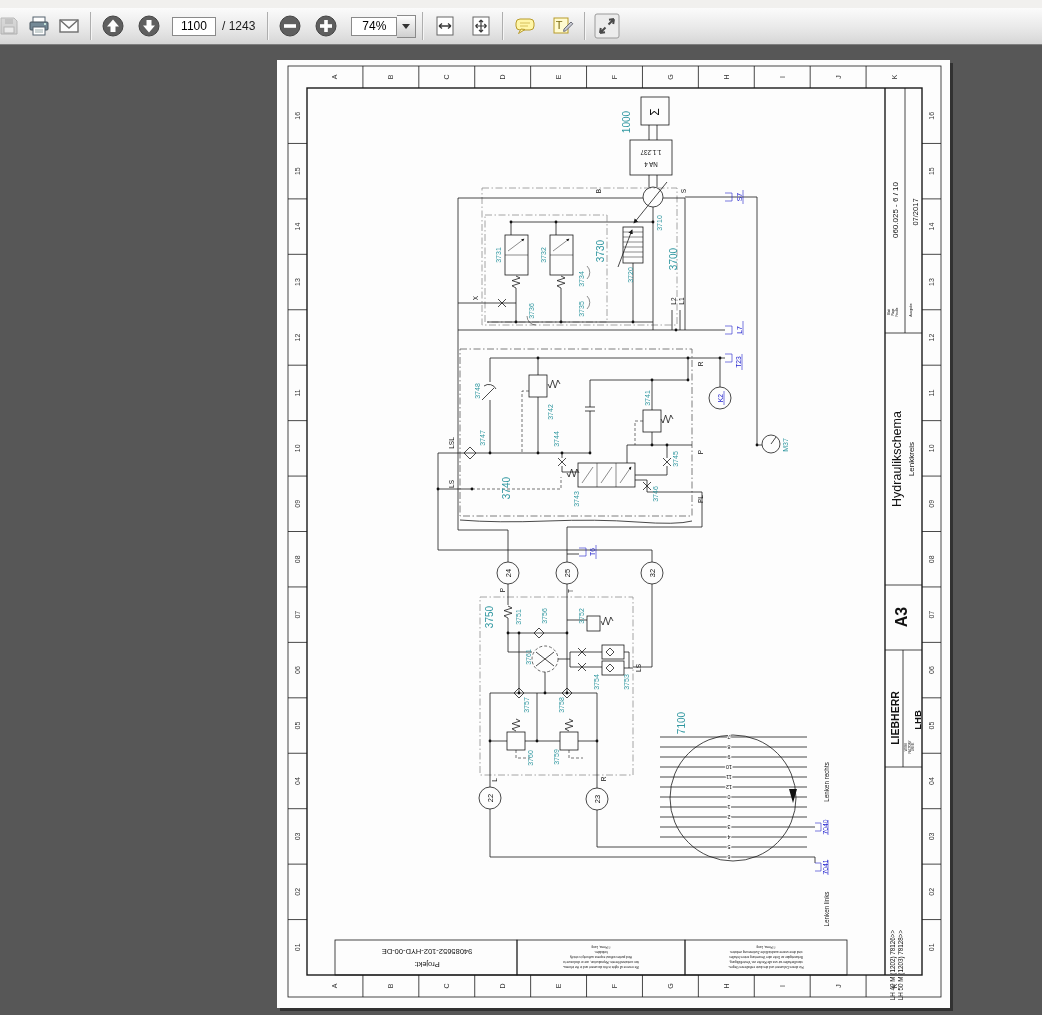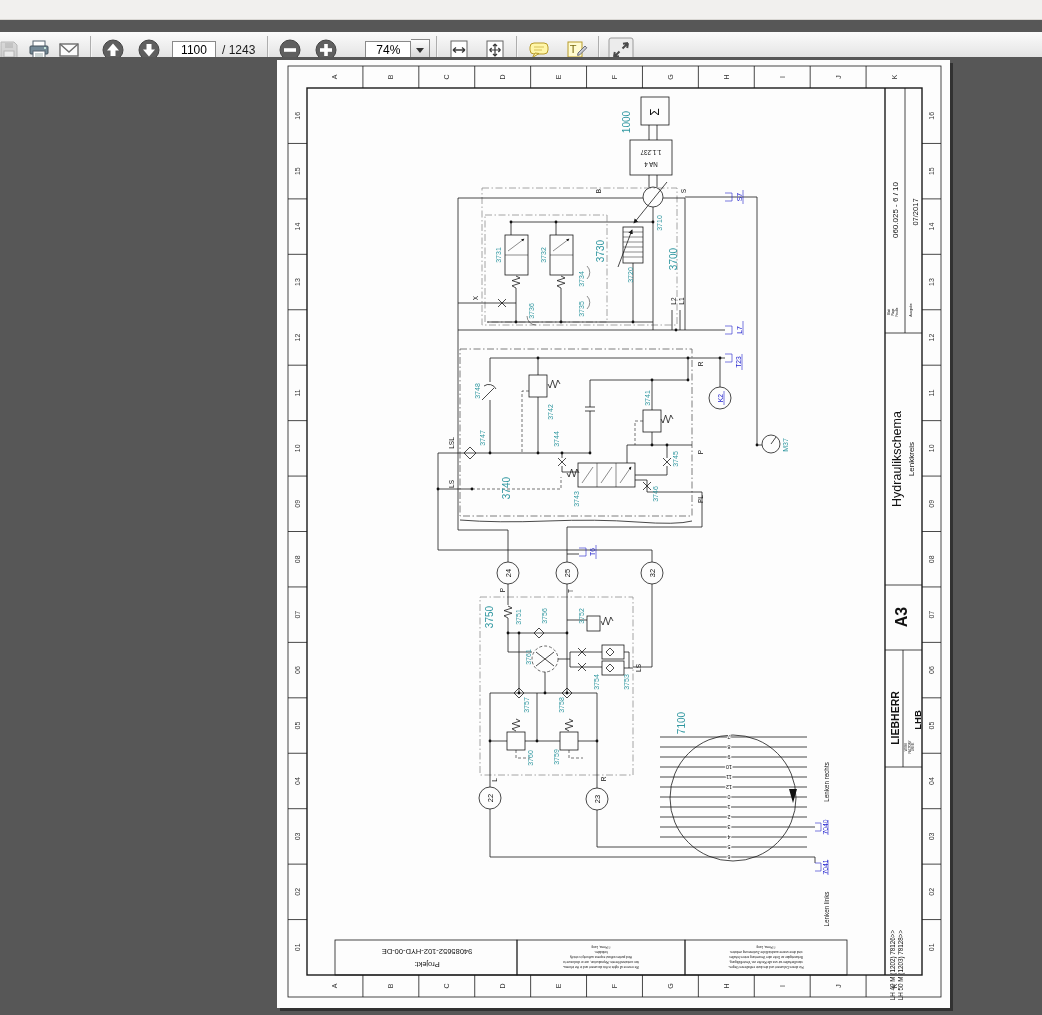--- a/index.html
+++ b/index.html
@@ -1,19 +1,19 @@
 <!DOCTYPE html>
 <html><head>
 <meta charset="utf-8">
 <style>
   html,body{margin:0;padding:0;}
   body{font-family:"Liberation Sans",sans-serif;}
   .stage{position:relative;width:1042px;height:1015px;overflow:hidden;background:#575757;}
   .chrome-strip{position:absolute;left:0;top:0;width:100%;height:19px;background:#f1f0ee;border-bottom:1px solid #d8d6d2;}
-  .toolbar{position:absolute;left:0;top:32px;width:100%;height:36px;background:linear-gradient(#fbfbfb,#e9e9e9 55%,#d6d6d6);border-bottom:1px solid #7e7e7e;display:flex;align-items:center;}
+  .toolbar{position:absolute;left:0;top:8px;width:100%;height:36px;background:linear-gradient(#fbfbfb,#e9e9e9 55%,#d6d6d6);border-bottom:1px solid #7e7e7e;display:flex;align-items:center;}
   .tb-btn{width:30px;height:30px;display:flex;align-items:center;justify-content:center;flex:0 0 auto;}
   .tb-sep{width:1px;height:28px;background:#aeaeae;border-right:1px solid #f5f5f5;margin:0 6px;flex:0 0 auto;}
   .tb-input{width:42px;height:17px;border:1px solid #8a8a8a;background:#fff;font-size:12px;text-align:center;font-family:"Liberation Sans",sans-serif;padding:0;}
   .tb-text{font-size:12px;color:#1a1a1a;margin:0 6px 0 6px;white-space:nowrap;}
   .zoom-combo{display:flex;align-items:center;flex:0 0 auto;}
   .zoom-drop{width:18px;height:21px;border:1px solid #8a8a8a;border-left:none;background:linear-gradient(#fdfdfd,#cfcfcf);display:flex;align-items:center;justify-content:center;}
   .caret{width:0;height:0;border-left:4px solid transparent;border-right:4px solid transparent;border-top:5px solid #333;}
   .docarea{position:absolute;left:0;top:57px;width:1042px;height:958px;background:#575757;}
   .page{position:absolute;left:277px;top:3px;width:673px;height:948px;background:#fdfdfd;box-shadow:3px 3px 0 rgba(20,20,20,0.55);}
   svg text{font-family:"Liberation Sans",sans-serif;}
@@ -87,21 +87,21 @@
           <rect x="6" y="10.2" width="12" height="3.6" fill="#fff"></rect>
         </svg>
     </div>
     <div class="tb-btn" style="margin-left:6px;">
       <svg width="24" height="24" viewBox="0 0 24 24">
           <circle cx="12" cy="12" r="10" fill="#5f5f5f" stroke="#454545"></circle>
           <rect x="6" y="10.2" width="12" height="3.6" fill="#fff"></rect>
           <rect x="10.2" y="6" width="3.6" height="12" fill="#fff"></rect>
         </svg>
     </div>
-    <div class="zoom-combo" style="margin-left:24px;">
+    <div class="zoom-combo" style="margin-left:10px;">
       <input class="tb-input" style="width: 44px;" value="74%">
       <div class="zoom-drop">
           <span class="caret"></span>
         </div>
     </div>
     <div class="tb-sep"></div>
     <div class="tb-btn">
       <svg width="24" height="24" viewBox="0 0 24 24">
           <rect x="4" y="3" width="16" height="18" fill="#fff" stroke="#666"></rect>
           <path d="M6,12 H18 M6,12 l3,-2.5 M6,12 l3,2.5 M18,12 l-3,-2.5 M18,12 l-3,2.5" stroke="#3a3a3a" fill="none" stroke-width="1.3"></path>

